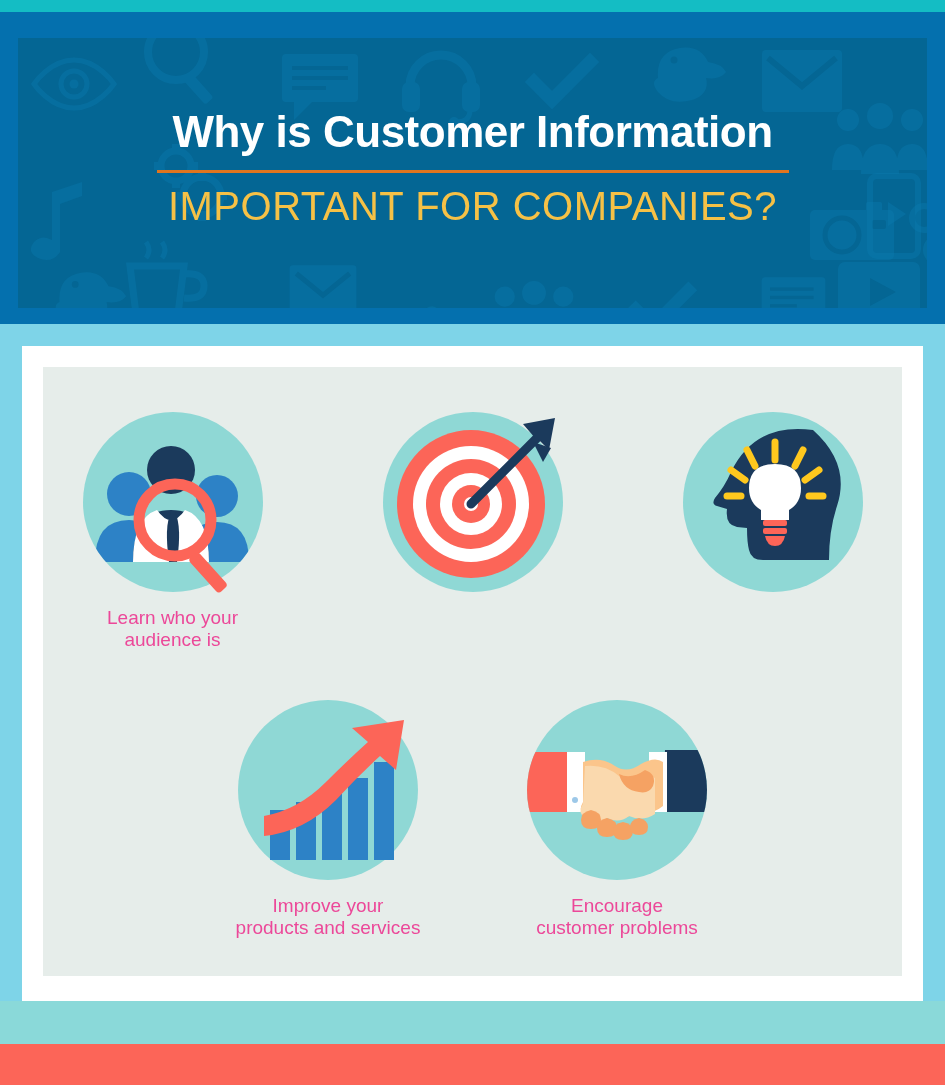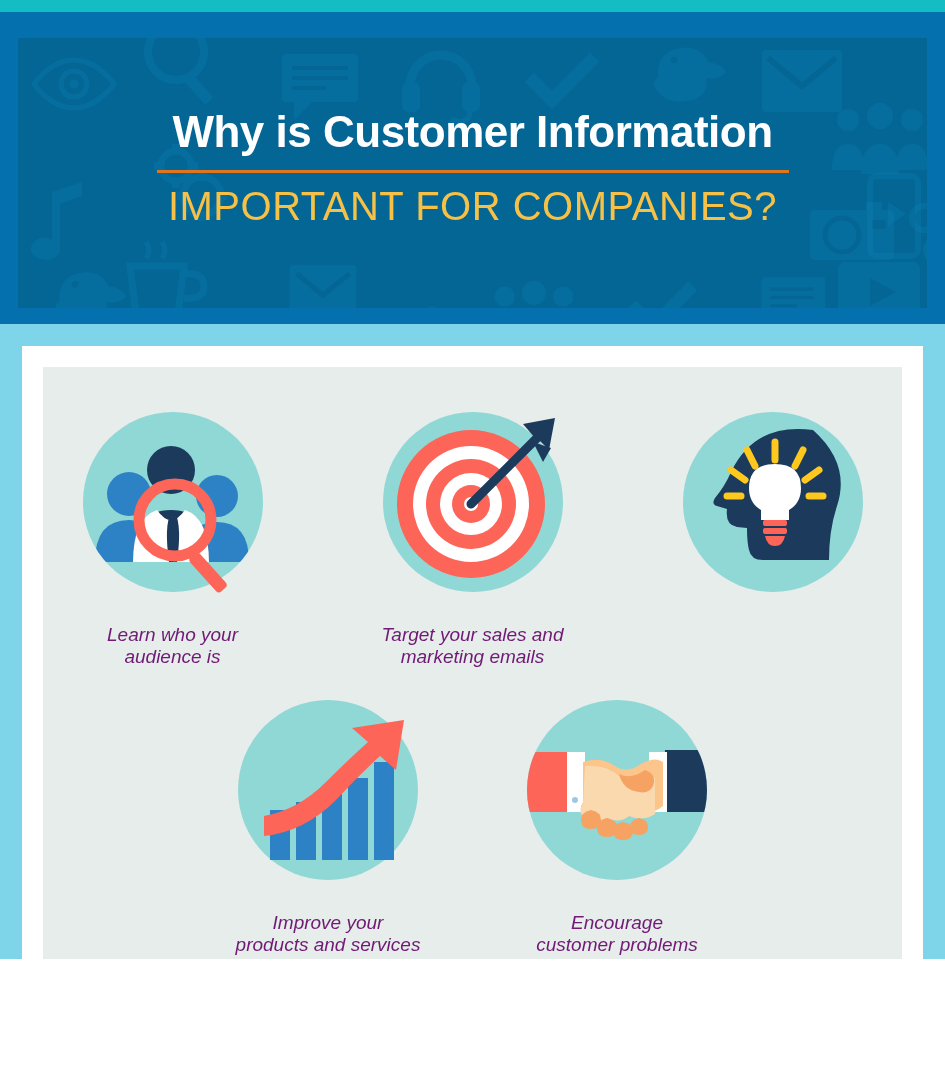--- a/index.html
+++ b/index.html
@@ -7,21 +7,21 @@
     margin: 0;
     padding: 0;
     background: #ffffff;
   }
   body {
     font-family: "Liberation Sans", sans-serif;
   }
   .page {
     position: relative;
     width: 945px;
-    height: 959px;
+    height: 1085px;
     overflow: hidden;
     background: #ffffff;
   }
 
   
   .strip-teal-top {
     position: absolute;
     left: 0; top: 0;
     width: 945px; height: 12px;
     background: #14BDC4;
@@ -151,27 +151,26 @@
   }
   .circle {
     width: 180px;
     height: 180px;
     border-radius: 50%;
     background: #8FD8D5;
     position: relative;
     overflow: visible;
   }
   .item-label {
-    margin-top: 32px;
+    margin-top: 15px;
     text-align: center;
-    color: #701a75;
+    color: #ec4899;
     font-size: 19px;
     line-height: 1.18;
     white-space: pre-line;
-    font-style: italic;
   }
 
   svg { display: block; overflow: visible; }
 </style>
 </head>
 <body>
 
 <div class="page">
 
   <div class="strip-teal-top"></div>
@@ -380,22 +379,20 @@
           <circle cx="88" cy="92" r="31" fill="#FFFFFF"></circle>
           <circle cx="88" cy="92" r="19" fill="#FC6558"></circle>
           <circle cx="88" cy="92" r="7" fill="#FFFFFF"></circle>
 
           <line x1="88" y1="92" x2="156" y2="24" stroke="#1B3A5C" stroke-width="9" stroke-linecap="round"></line>
 
           <path d="M140 12 L172 6 L166 38 L154 26 L152 26 Z" fill="#1B3A5C"></path>
           <path d="M150 30 L168 36 L160 50 Z" fill="#1B3A5C"></path>
         </svg>
       </div>
-      <div class="item-label">Target your sales and
-marketing emails</div>
     </div>
 
     <div class="item">
       <div class="circle">
         <svg width="180" height="180" viewBox="0 0 180 180" style="position:absolute;left:0;top:0">
           <defs>
               <clipPath id="clipH">
                 <circle cx="90" cy="90" r="90"></circle>
               </clipPath>
             </defs>

